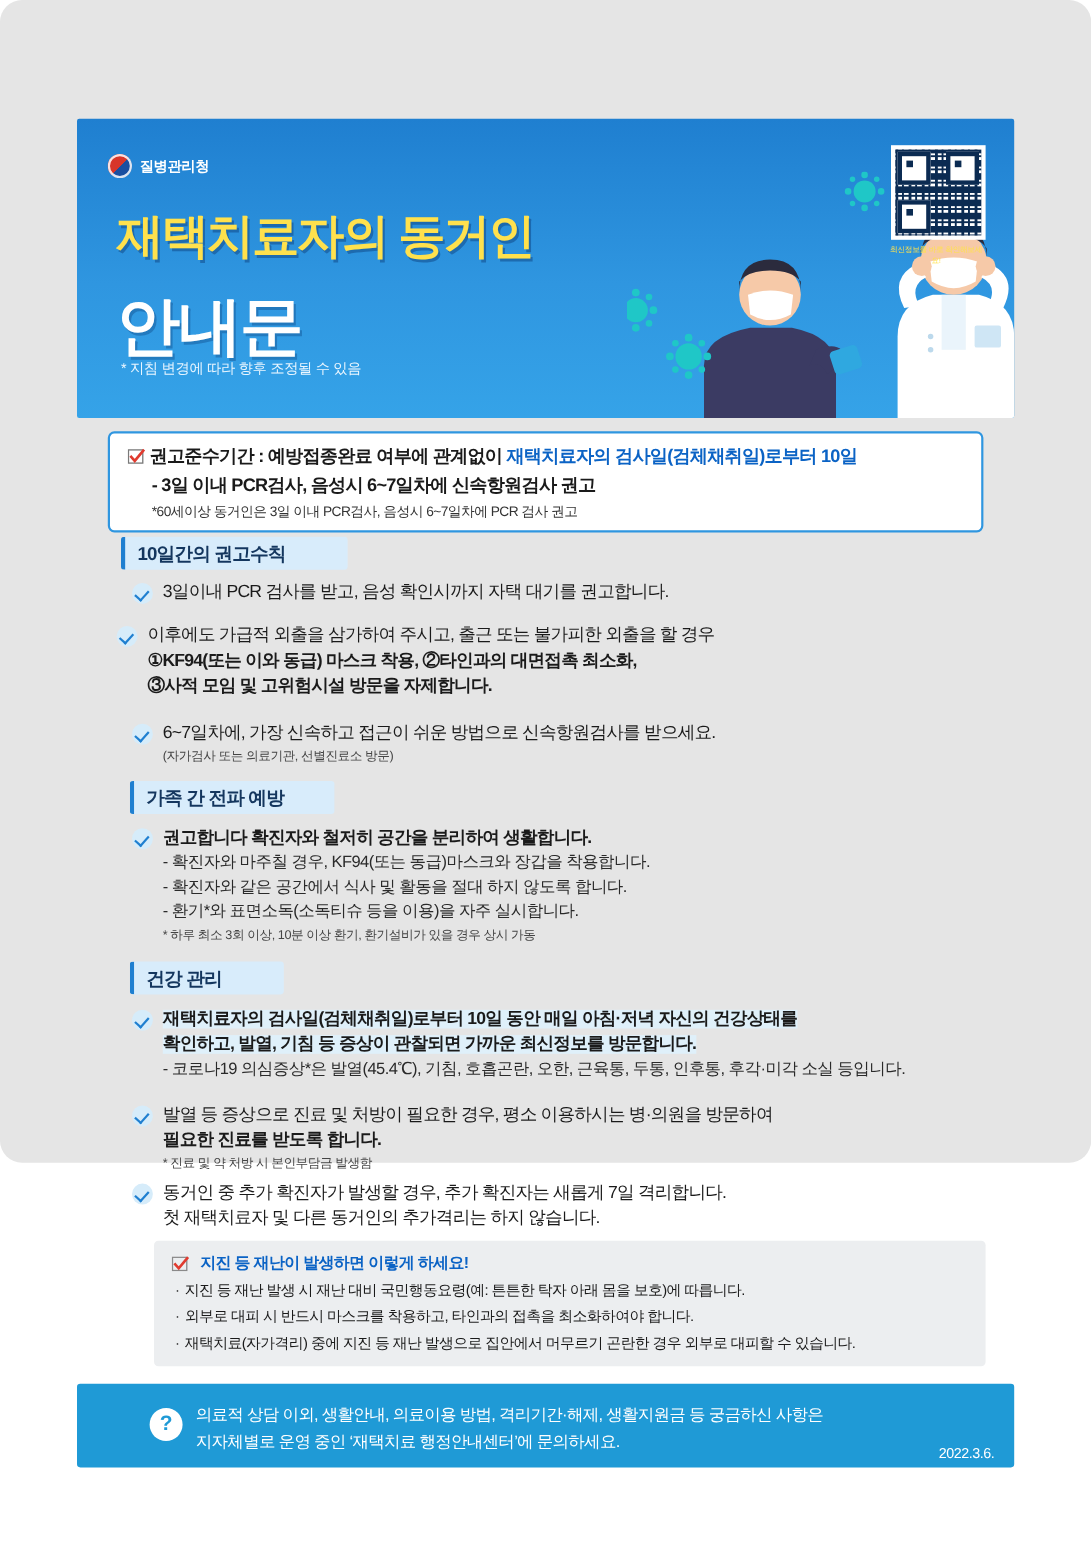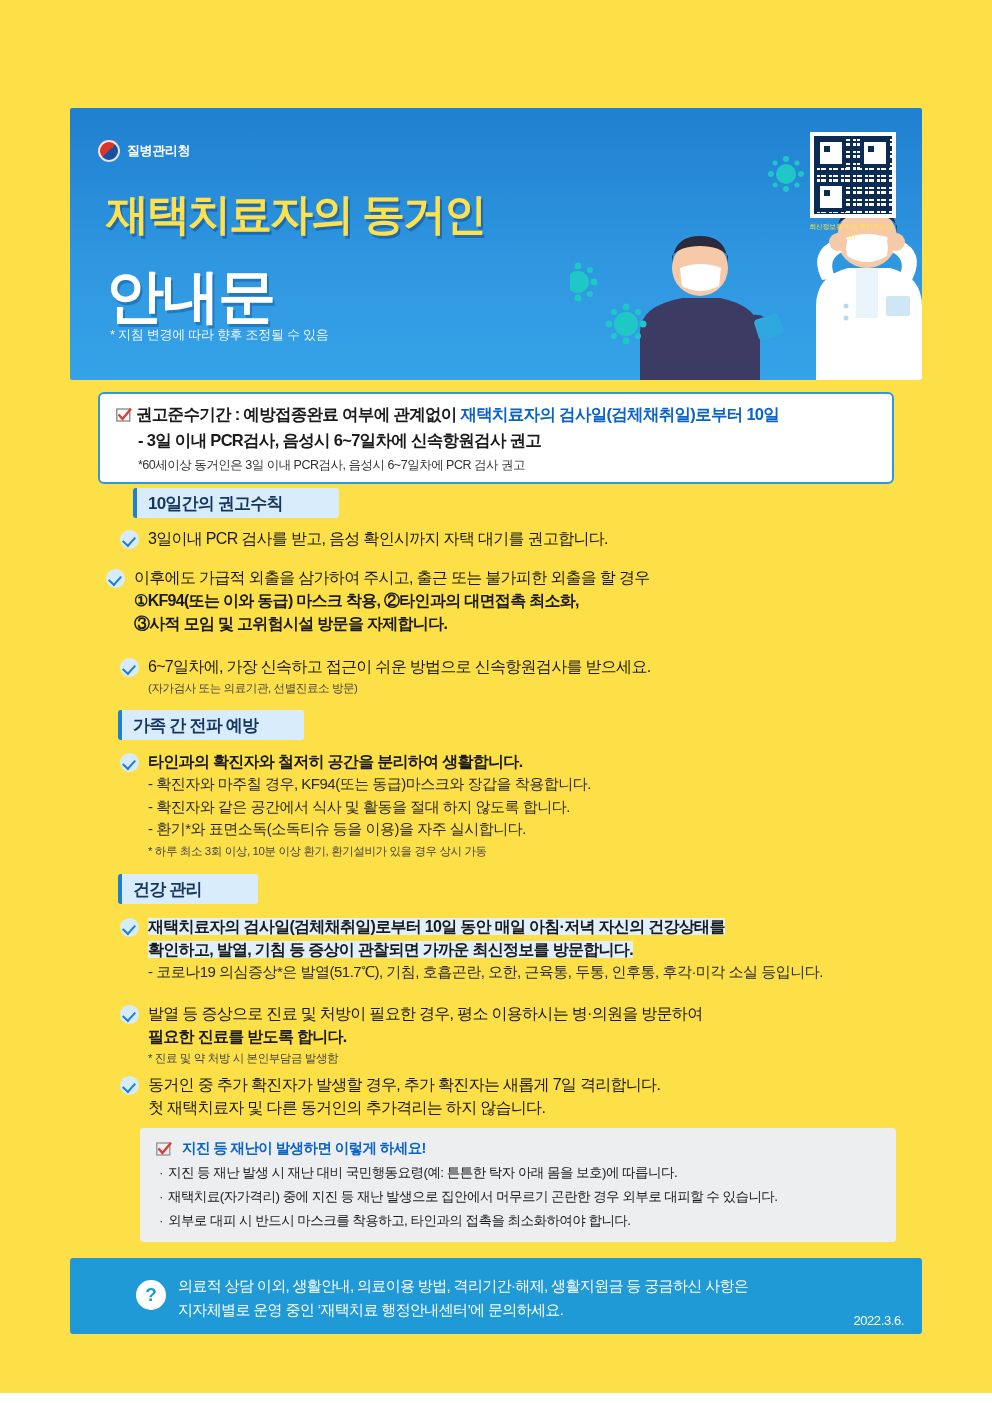--- a/index.html
+++ b/index.html
@@ -12,22 +12,23 @@
     height: 1403px;
     font-family: "Liberation Sans", sans-serif;
     color: #222;
     position: relative;
     overflow: hidden;
   }
   .page {
     position: absolute;
     left: 0; top: 0;
     width: 992px;
-    height: 1393px;
-    background: #fde047;
+    height: 1057px;
+    background: #e5e5e5;
+    border-radius: 20px;
   }
 
   
   .header {
     position: absolute;
     left: 70px;
     top: 108px;
     width: 852px;
     height: 272px;
     background: linear-gradient(180deg, #1f7fd0 0%, #2f96e0 55%, #35a3e8 100%);
@@ -391,21 +392,21 @@
     <div class="period-l1">
       <svg class="check-red" viewBox="0 0 16 14">
         <rect x="0.8" y="1" width="13" height="12" fill="none" stroke="#7a7a7a" stroke-width="1.2"></rect>
         <path d="M2.5 6.5 L6.5 11 L15 0.8" fill="none" stroke="#e03b2f" stroke-width="2.4"></path>
       </svg><span>권고준수기간 : 예방접종완료 여부에 관계없이 </span><span class="hl">재택치료자의 검사일(검체채취일)로부터 10일</span>
     </div>
     <div class="period-l2">- 3일 이내 PCR검사, 음성시 6~7일차에 신속항원검사 권고</div>
     <div class="period-l3">*60세이상 동거인은 3일 이내 PCR검사, 음성시 6~7일차에 PCR 검사 권고</div>
   </div>
 
-  <div class="sec-head" style="left:133px; top:488px; width:206px;text-align:center;">10일간의 권고수칙</div>
+  <div class="sec-head" style="left:110px; top:488px; width:206px;text-align:center;">10일간의 권고수칙</div>
 
   <div class="bullet" style="left:120px; top:527px; width:790px;">
     <span class="bmark"></span>
     <span class="btext">3일이내 PCR 검사를 받고, 음성 확인시까지 자택 대기를 권고합니다.</span>
   </div>
 
   <div class="bullet" style="left:106px; top:566px; width:790px;">
     <span class="bmark"></span>
     <span class="btext">
       <span>이후에도 가급적 외출을 삼가하여 주시고, 출근 또는 불가피한 외출을 할 경우</span><br>
@@ -420,36 +421,36 @@
       <span class="btext">6~7일차에, 가장 신속하고 접근이 쉬운 방법으로 신속항원검사를 받으세요.</span><br>
       <span class="sub2">(자가검사 또는 의료기관, 선별진료소 방문)</span>
     </span>
   </div>
 
   <div class="sec-head" style="left:118px; top:710px; width:186px;">가족 간 전파 예방</div>
 
   <div class="bullet" style="left:120px; top:750px; width:790px;">
     <span class="bmark"></span>
     <span>
-      <span class="btext"><b>타인과의 확진자와 철저히 공간을 분리하여 생활합니다.</b></span><br>
+      <span class="btext"><b>권고합니다 확진자와 철저히 공간을 분리하여 생활합니다.</b></span><br>
       <span class="sub">- 확진자와 마주칠 경우, KF94(또는 동급)마스크와 장갑을 착용합니다.</span><br>
       <span class="sub">- 확진자와 같은 공간에서 식사 및 활동을 절대 하지 않도록 합니다.</span><br>
       <span class="sub">- 환기*와 표면소독(소독티슈 등을 이용)을 자주 실시합니다.</span><br>
       <span class="sub2">* 하루 최소 3회 이상, 10분 이상 환기, 환기설비가 있을 경우 상시 가동</span>
     </span>
   </div>
 
   <div class="sec-head" style="left:118px; top:874px; width:140px;">건강 관리</div>
 
   <div class="bullet" style="left:120px; top:915px; width:800px;">
     <span class="bmark"></span>
     <span>
       <span class="btext hlbox"><b>재택치료자의 검사일(검체채취일)로부터 10일 동안 매일 아침·저녁 자신의 건강상태를</b></span><br>
       <span class="btext hlbox"><b>확인하고, 발열, 기침 등 증상이 관찰되면 가까운 최신정보를 방문합니다.</b></span><br>
-      <span class="sub">- 코로나19 의심증상*은 발열(51.7℃), 기침, 호흡곤란, 오한, 근육통, 두통, 인후통, 후각·미각 소실 등입니다.</span>
+      <span class="sub">- 코로나19 의심증상*은 발열(45.4℃), 기침, 호흡곤란, 오한, 근육통, 두통, 인후통, 후각·미각 소실 등입니다.</span>
     </span>
   </div>
 
   <div class="bullet" style="left:120px; top:1002px; width:800px;">
     <span class="bmark"></span>
     <span>
       <span class="btext">발열 등 증상으로 진료 및 처방이 필요한 경우, 평소 이용하시는 병·의원을 방문하여</span><br>
       <span class="btext"><b>필요한 진료를 받도록 합니다.</b></span><br>
       <span class="sub2">* 진료 및 약 처방 시 본인부담금 발생함</span>
     </span>
@@ -465,22 +466,22 @@
 
   <div class="disaster">
     <div class="dis-title">
       <svg class="check-red" viewBox="0 0 16 14">
         <rect x="0.8" y="1" width="13" height="12" fill="none" stroke="#8a8a8a" stroke-width="1.2"></rect>
         <path d="M2.5 6.5 L6.5 11 L15 0.8" fill="none" stroke="#e03b2f" stroke-width="2.4"></path>
       </svg>
       <span>지진 등 재난이 발생하면 이렇게 하세요!</span>
     </div>
     <div class="dis-li"><span class="dot">·</span><span>지진 등 재난 발생 시 재난 대비 국민행동요령(예: 튼튼한 탁자 아래 몸을 보호)에 따릅니다.</span></div>
+    <div class="dis-li"><span class="dot">·</span><span>외부로 대피 시 반드시 마스크를 착용하고, 타인과의 접촉을 최소화하여야 합니다.</span></div>
     <div class="dis-li"><span class="dot">·</span><span>재택치료(자가격리) 중에 지진 등 재난 발생으로 집안에서 머무르기 곤란한 경우 외부로 대피할 수 있습니다.</span></div>
-    <div class="dis-li"><span class="dot">·</span><span>외부로 대피 시 반드시 마스크를 착용하고, 타인과의 접촉을 최소화하여야 합니다.</span></div>
   </div>
 
   <div class="footer">
     <div class="q-circle">?</div>
     <div class="foot-l1">의료적 상담 이외, 생활안내, 의료이용 방법, 격리기간·해제, 생활지원금 등 궁금하신 사항은</div>
     <div class="foot-l2">지자체별로 운영 중인 ‘재택치료 행정안내센터’에 문의하세요.</div>
     <div class="foot-date">2022.3.6.</div>
   </div>
 
 </div>

